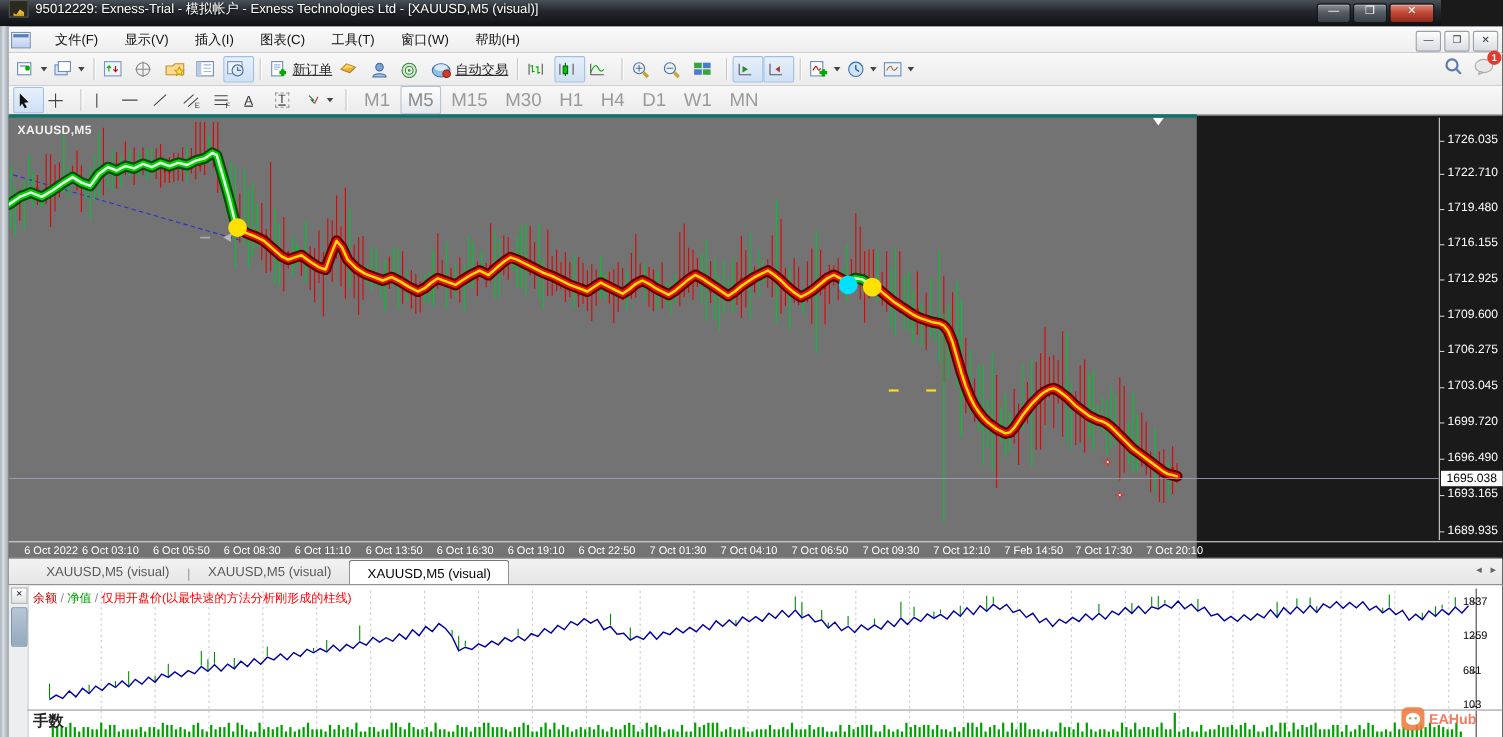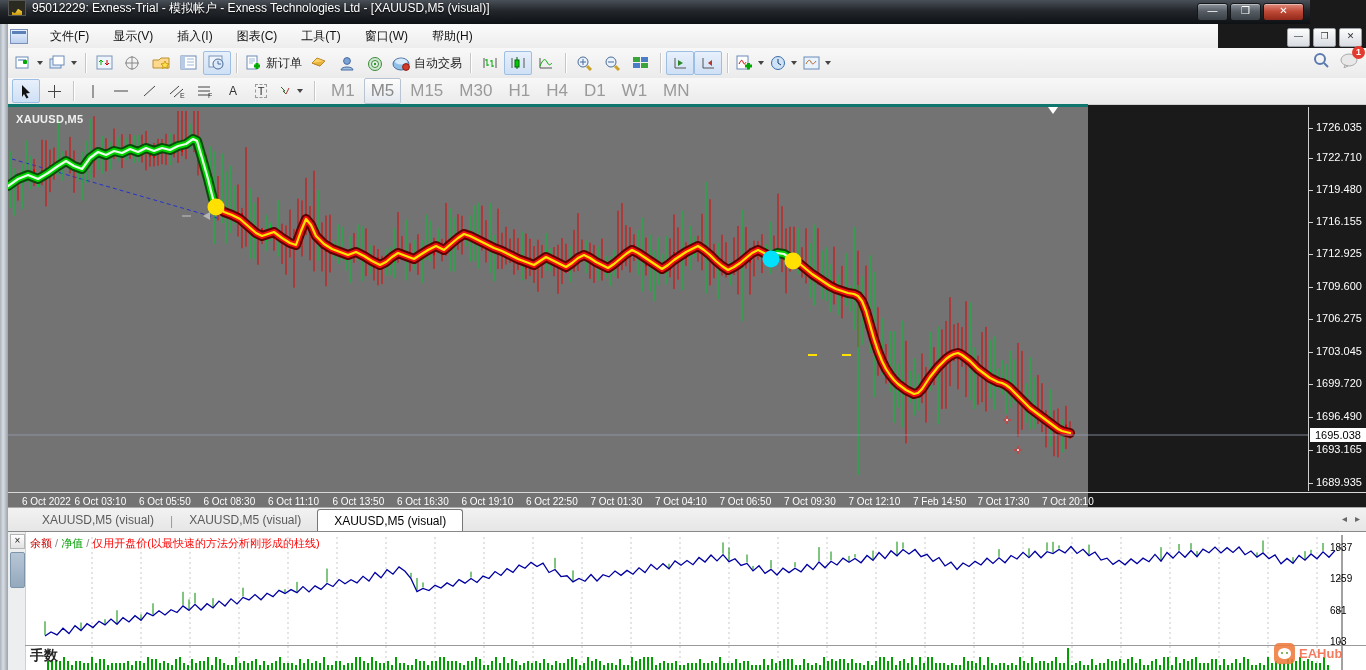--- a/index.html
+++ b/index.html
@@ -13,39 +13,39 @@
     display:flex;align-items:flex-end;justify-content:center;}
   #titlebar .ticon i{display:block;width:10px;height:7px;
     background:linear-gradient(#ffd24a,#c89a10);clip-path:polygon(0 100%,0 55%,30% 75%,60% 10%,100% 45%,100% 100%);}
   #titlebar .ttext{font-size:12px;text-shadow:0 1px 2px #000;}
   .wbtns{position:absolute;right:6px;top:3px;display:flex;gap:2px;}
   .wbtn{width:29px;height:16px;border:1px solid #14171a;border-radius:3px;
     background:linear-gradient(#8d949c,#565d64 45%,#3a4046);color:#fff;font-size:10px;line-height:14px;
     text-align:center;box-shadow:inset 0 1px 0 rgba(255,255,255,.4);}
   .wbtn.close{width:39px;background:linear-gradient(#e08d7e,#c04b38 45%,#92281a);}
   
-  #menubar{left:0;top:24px;width:1218px;height:24px;background:linear-gradient(#fbfbfb,#ededed);
+  #menubar{left:0;top:24px;width:1366px;height:24px;background:linear-gradient(#fbfbfb,#ededed);
     border-bottom:1px solid #c9c9c9;display:flex;align-items:center;font-size:12px;color:#111;}
   #menubar .micon{width:16px;height:13px;border:1px solid #7a90b8;background:linear-gradient(#eaf2ff,#bcd0ee);
     margin:0 10px 0 10px;position:relative;}
   #menubar .micon:before{content:"";position:absolute;left:1px;top:1px;right:1px;height:3px;background:#5b80b8;}
   .menu-item{padding:3px 12px;}
   .mdibtns{position:absolute;right:4px;top:28px;display:flex;gap:3px;}
   .mdibtn{width:21px;height:17px;border:1px solid #9aa0a8;border-radius:2px;background:linear-gradient(#fdfdfd,#d9dde2);
     font-size:9px;line-height:15px;text-align:center;color:#333;}
   
   .tbar{left:0;width:1366px;background:linear-gradient(#f8f8f8,#ebebeb);border-bottom:1px solid #cfcfcf;
     display:flex;align-items:center;}
   #toolbar1{top:48px;height:30px;}
   #toolbar2{top:78px;height:26px;}
   .grip{width:5px;height:70%;margin:0 4px 0 3px;
     background:repeating-linear-gradient(180deg,#b9bec4 0 2px,transparent 2px 4px);}
   .tsep{width:1px;height:20px;background:#c6c6c6;margin:0 5px;box-shadow:1px 0 0 #fff;}
-  .tbtn{height:22px;min-width:22px;display:flex;align-items:center;justify-content:center;gap:3px;
-    border:1px solid transparent;border-radius:2px;padding:0 2px;font-size:12px;color:#222;}
+  .tbtn{height:22px;min-width:22px;display:flex;align-items:center;justify-content:space-between;gap:3px;
+    border:1px solid transparent;border-radius:2px;padding:0 2px;font-size:12px;color:#222;text-decoration:underline;}
   .tbtn.pressed{background:linear-gradient(#e8f0fb,#cfe0f5);border-color:#9ebfe4;}
   .caret{width:0;height:0;border-left:3px solid transparent;border-right:3px solid transparent;
     border-top:4px solid #444;margin-left:1px;}
   .tf{font-size:17px;color:#9a9a9a;padding:2px 6px;border:1px solid transparent;border-radius:2px;margin:0 1px;}
   .tf.active{background:linear-gradient(#fdfdfd,#e4e8ee);border-color:#b9c4d2;color:#8a8a8a;}
   
   #leftframe{left:0;top:24px;width:8px;height:646px;
     background:linear-gradient(90deg,#aab2bb,#d8dde3 40%,#9aa2ab);}
   #chartwin{left:8px;top:104px;width:1080px;height:403px;background:#737373;border-top:3px solid #0f766e;}
   #plot{position:absolute;left:0;top:0;}

